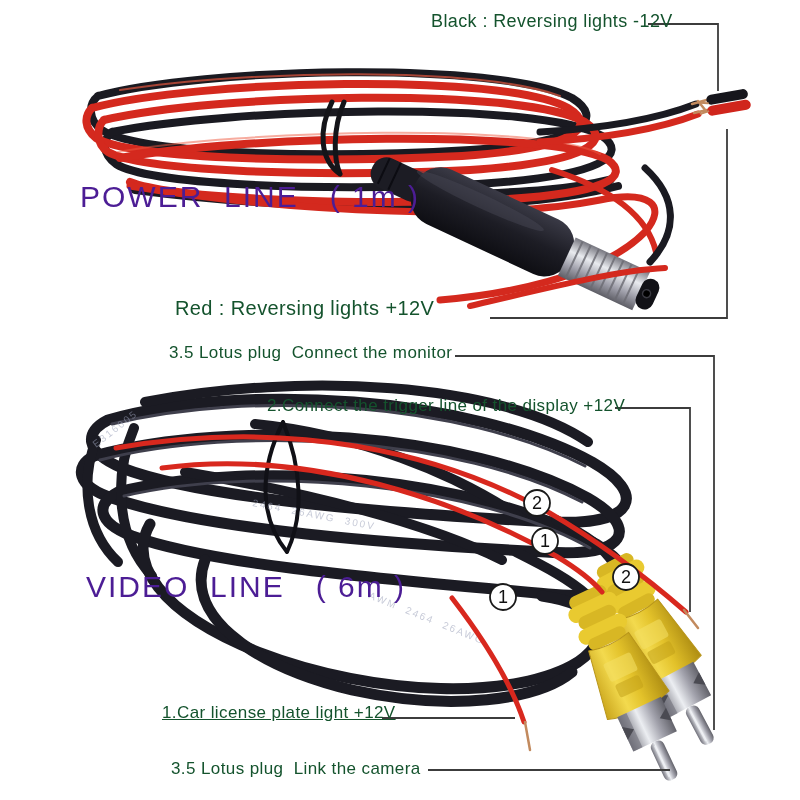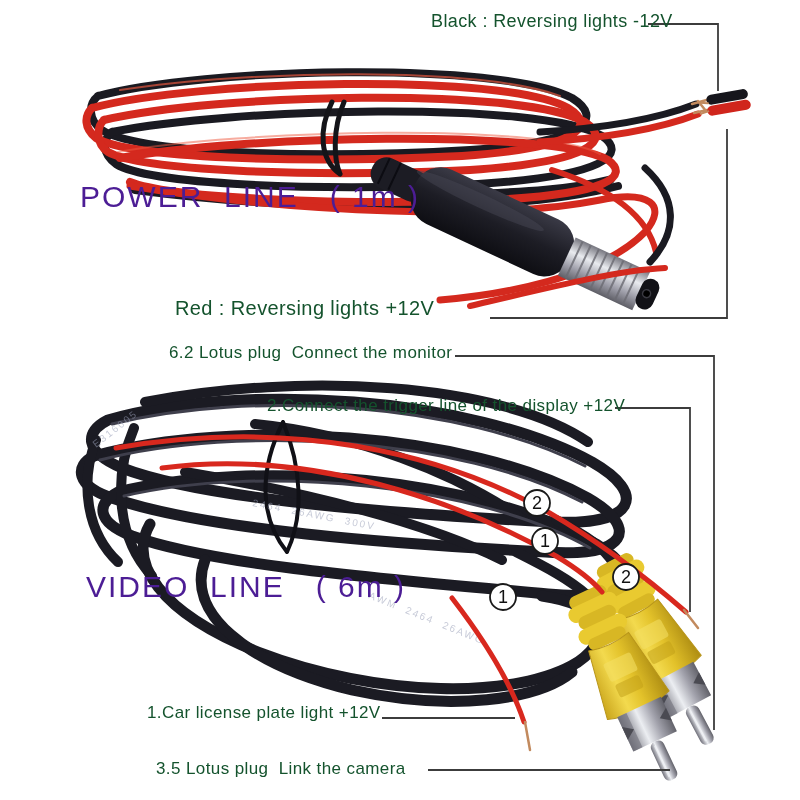--- a/index.html
+++ b/index.html
@@ -171,23 +171,23 @@
       <path d="M 428,770 L 670,770"></path>
     </g>
   </svg>
 
   <div class="lbl lbl-sm" style="left:431px;top:11px;font-size:18px;">Black : Reversing lights -12V</div>
 
   <div class="lbl lbl-title" style="left:80px;top:180px;">POWER  LINE   ( 1m )</div>
 
   <div class="lbl lbl-md" style="left:175px;top:297px;">Red : Reversing lights +12V</div>
 
-  <div class="lbl lbl-sm" style="left:169px;top:343px;">6.2 Lotus plug  Connect the monitor</div>
+  <div class="lbl lbl-sm" style="left:169px;top:343px;">3.5 Lotus plug  Connect the monitor</div>
 
   <div class="lbl lbl-sm" style="left:267px;top:396px;">2.Connect the trigger line of the display +12V</div>
 
   <div class="lbl lbl-title" style="left:86px;top:570px;">VIDEO  LINE   ( 6m )</div>
 
-  <div class="lbl lbl-sm" style="left:147px;top:703px;">1.Car license plate light +12V</div>
+  <div class="lbl lbl-sm" style="left:162px;top:703px;text-decoration:underline;">1.Car license plate light +12V</div>
 
-  <div class="lbl lbl-sm" style="left:156px;top:759px;">3.5 Lotus plug  Link the camera</div>
+  <div class="lbl lbl-sm" style="left:171px;top:759px;">3.5 Lotus plug  Link the camera</div>
 
 </div>
 
 </body></html>

